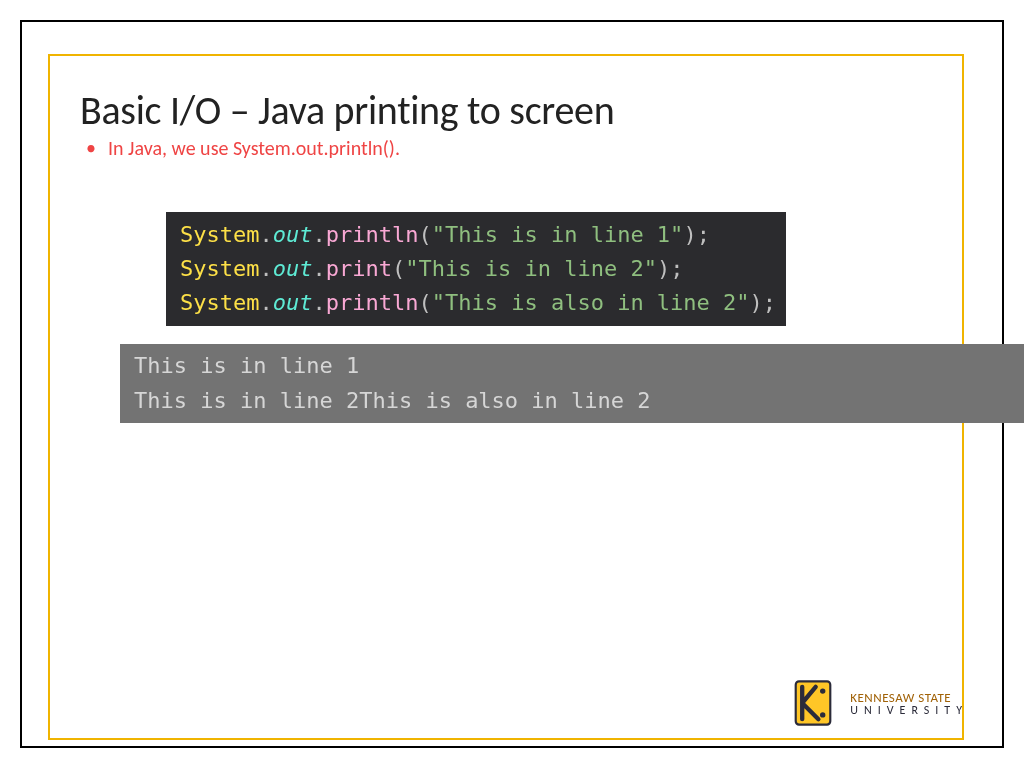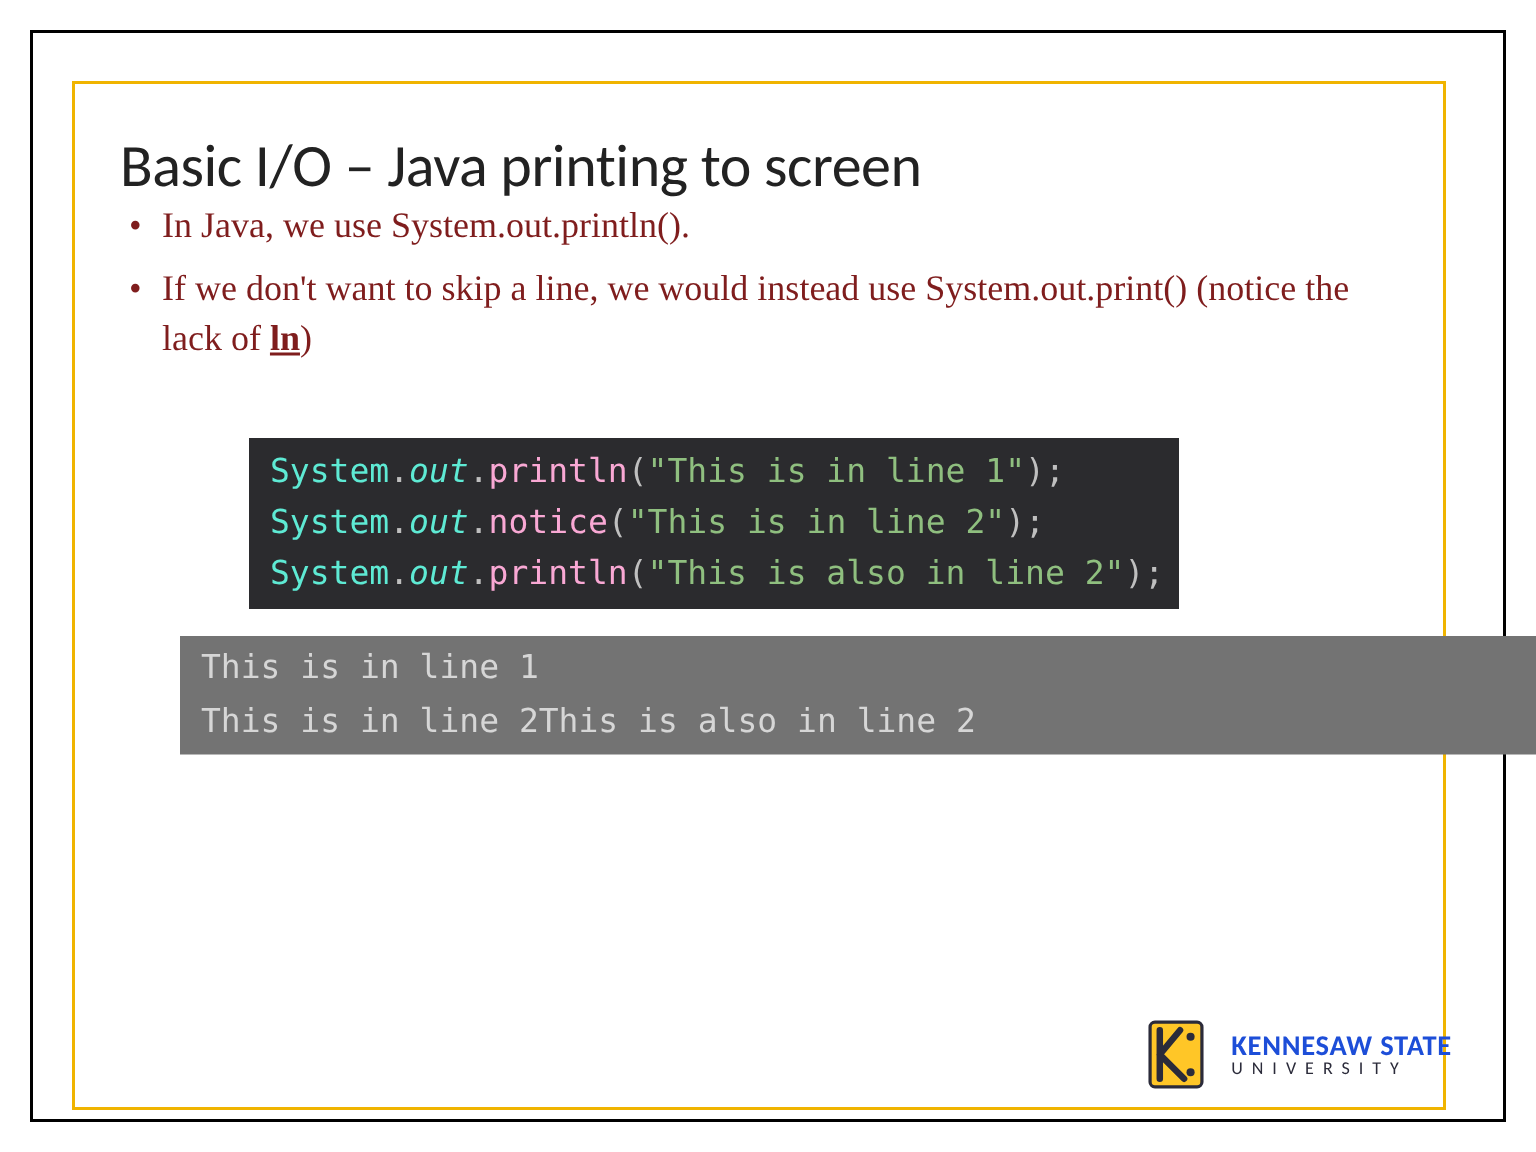--- a/index.html
+++ b/index.html
@@ -34,25 +34,24 @@
       left: 80px;
       right: 80px;
     }
     .title {
       font-size: 40px;
       font-weight: 400;
       color: #222;
       letter-spacing: -0.3px;
     }
     .bullets {
-      font-size: 24px;
-      color: #7f1d1d;
+      font-size: 20px;
+      color: #ef4444;
       line-height: 1.35;
       margin-left: 6px;
-      font-family: Liberation Serif, serif;
     }
     .bullets li {
       margin-bottom: 10px;
       list-style: none;
       position: relative;
       padding-left: 22px;
     }
     .bullets li::before {
       content: "•";
       position: absolute;
@@ -77,21 +76,21 @@
       font-family: "Consolas", "Menlo", monospace;
       font-size: 22px;
       line-height: 1.6;
       padding: 4px 10px 4px 14px;
       margin-top: 18px;
       margin-left: 40px;
       display: inline-block;
       white-space: pre;
       width: 952px;
     }
-    .tok-cls { color: #5eead4; }
+    .tok-cls { color: #fde047; }
     .tok-dot { color: #bfbfbf; }
     .tok-field { color: #5eead4; font-style: italic; }
     .tok-method { color: #f9a8d4; }
     .tok-paren { color: #bfbfbf; }
     .tok-str { color: #8fbf7f; }
     .tok-semi { color: #bfbfbf; }
     .logo-wrap {
       position: absolute;
       right: 56px;
       bottom: 38px;
@@ -104,23 +103,23 @@
       height: 54px;
       position: relative;
     }
     .logo-mark svg { width: 100%; height: 100%; }
     .logo-text {
       display: flex;
       flex-direction: column;
       line-height: 1.0;
     }
     .logo-text .line1 {
-      font-weight: 700;
-      font-size: 19px;
-      color: #1d4ed8;
+      font-weight: 400;
+      font-size: 13px;
+      color: #a16207;
       letter-spacing: 0.5px;
     }
     .logo-text .line2 {
       font-weight: 400;
       font-size: 12px;
       color: #2b2b3a;
       letter-spacing: 6px;
     }
     .uline { text-decoration: underline; font-weight: 700; }
   </style>
@@ -130,27 +129,24 @@
 <div class="outer-frame"></div>
 <div class="inner-frame"></div>
 
 <div class="content">
   <h1 class="title">Basic I/O – Java printing to screen</h1>
 
   <ul class="bullets">
     <li>
       <span>In Java, we use System.out.println().</span>
     </li>
-    <li>
-      <span>If we don't want to skip a line, we would instead use System.out.print() (notice the lack of </span><span class="uline">ln</span><span>)</span>
-    </li>
   </ul>
 
   <div class="code-block"><span><span class="tok-cls">System</span><span class="tok-dot">.</span><span class="tok-field">out</span><span class="tok-dot">.</span><span class="tok-method">println</span><span class="tok-paren">(</span><span class="tok-str">"This is in line 1"</span><span class="tok-paren">)</span><span class="tok-semi">;</span></span>
-<span><span class="tok-cls">System</span><span class="tok-dot">.</span><span class="tok-field">out</span><span class="tok-dot">.</span><span class="tok-method">notice</span><span class="tok-paren">(</span><span class="tok-str">"This is in line 2"</span><span class="tok-paren">)</span><span class="tok-semi">;</span></span>
+<span><span class="tok-cls">System</span><span class="tok-dot">.</span><span class="tok-field">out</span><span class="tok-dot">.</span><span class="tok-method">print</span><span class="tok-paren">(</span><span class="tok-str">"This is in line 2"</span><span class="tok-paren">)</span><span class="tok-semi">;</span></span>
 <span><span class="tok-cls">System</span><span class="tok-dot">.</span><span class="tok-field">out</span><span class="tok-dot">.</span><span class="tok-method">println</span><span class="tok-paren">(</span><span class="tok-str">"This is also in line 2"</span><span class="tok-paren">)</span><span class="tok-semi">;</span></span></div>
 
   <div class="out-block">This is in line 1
 This is in line 2This is also in line 2</div>
 </div>
 
 <div class="logo-wrap">
   <div class="logo-mark">
     <svg viewBox="0 0 100 100">
       <rect x="18" y="10" width="64" height="80" rx="6" fill="#ffc627" stroke="#2b2b3a" stroke-width="4"></rect>

